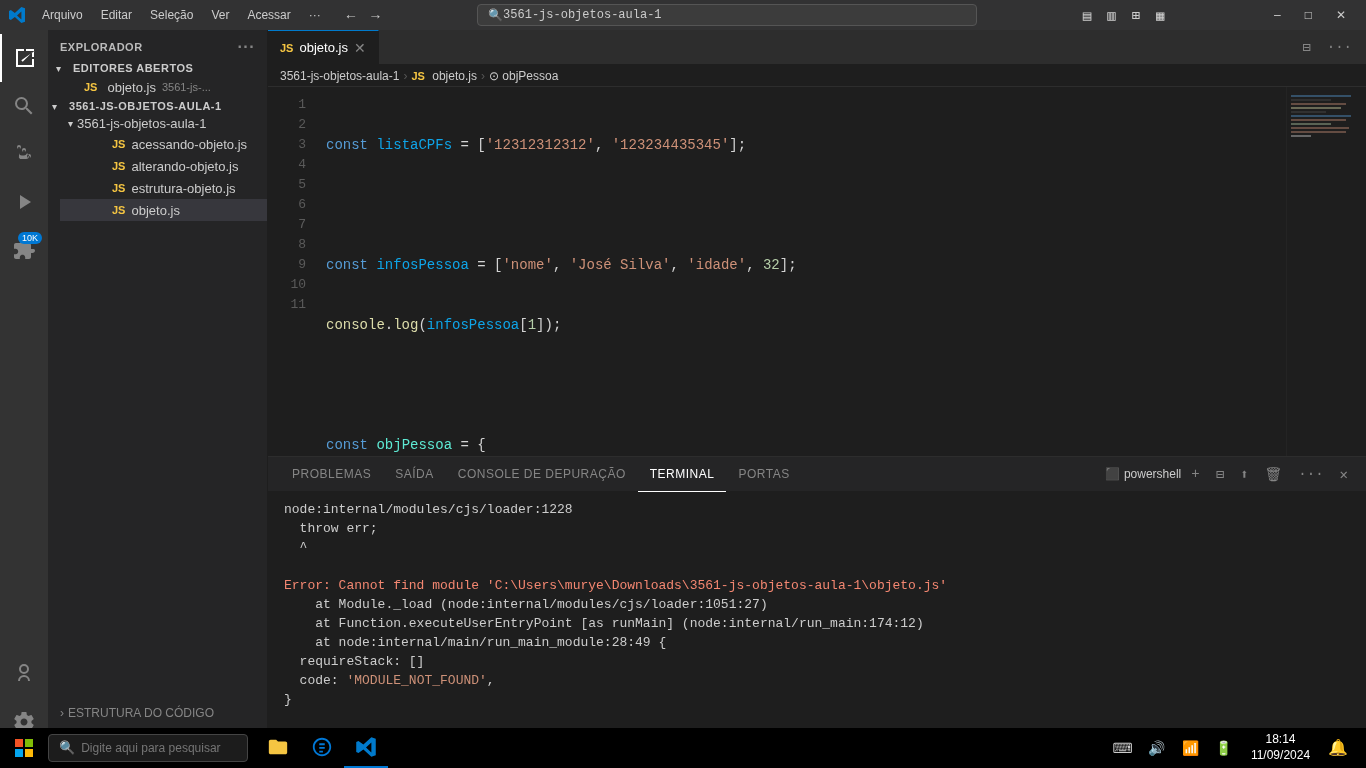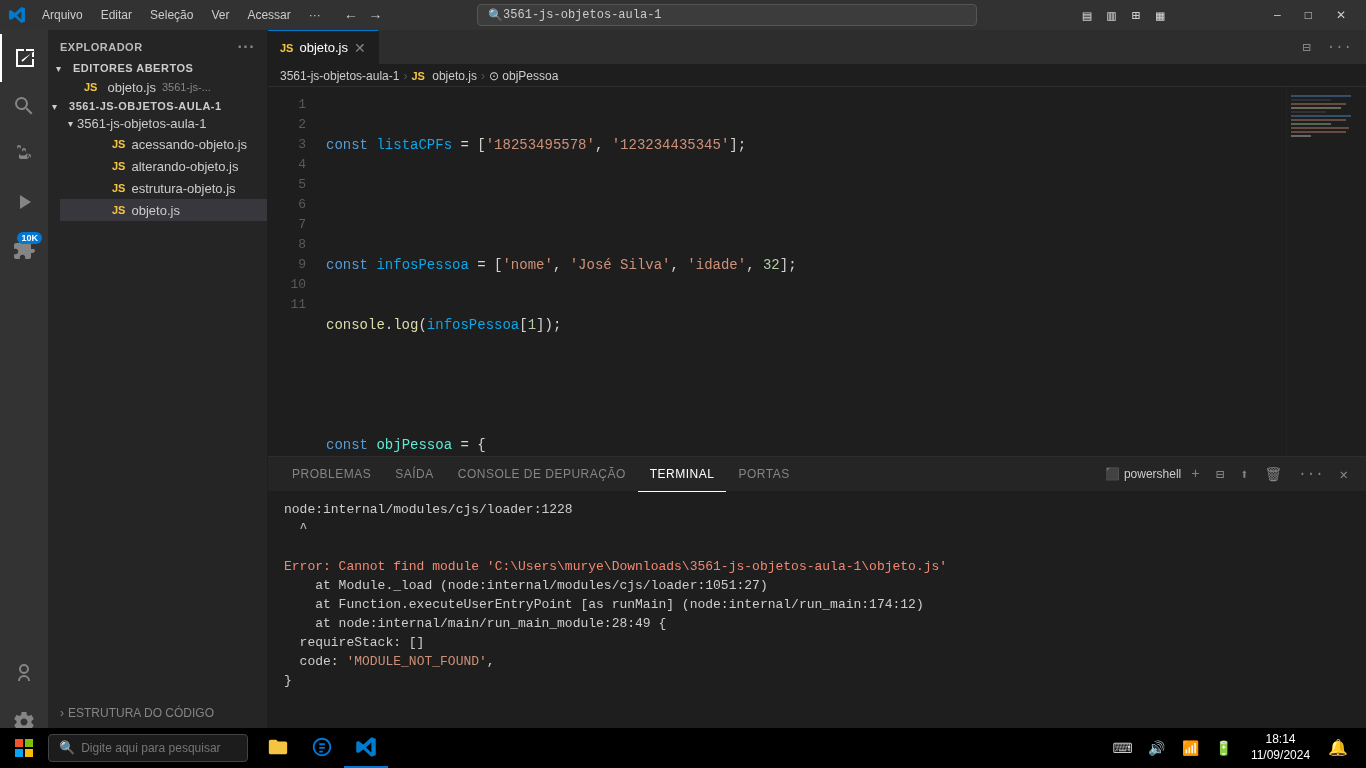--- a/index.html
+++ b/index.html
@@ -15,21 +15,21 @@
     #titlebar .win-controls { display: flex; gap: 0; margin-left: auto; }
     #titlebar .win-ctrl { color: #cccccc; font-size: 12px; padding: 0 12px; height: 30px; display: flex; align-items: center; cursor: pointer; font-family: 'Segoe UI', sans-serif; }
     .layout-icons { display: flex; gap: 4px; align-items: center; }
     .layout-icon { color: #cccccc; font-size: 14px; padding: 2px 6px; cursor: pointer; }
 
     
     #main { display: flex; height: calc(768px - 30px - 22px); }
 
     
     #activitybar { width: 48px; background: #333333; display: flex; flex-direction: column; align-items: center; padding-top: 4px; gap: 0; }
-    .activity-icon { width: 48px; height: 48px; display: flex; align-items: center; justify-content: center; cursor: pointer; color: #858585; font-size: 22px; position: relative; font-weight: bold; }
+    .activity-icon { width: 48px; height: 48px; display: flex; align-items: center; justify-content: center; cursor: pointer; color: #858585; font-size: 22px; position: relative; }
     .activity-icon.active { color: #ffffff; border-left: 2px solid #ffffff; }
     .activity-badge { position: absolute; top: 6px; right: 6px; background: #0078d4; color: white; border-radius: 10px; font-size: 9px; padding: 1px 4px; font-family: 'Segoe UI', sans-serif; }
 
     
     #sidebar { width: 220px; background: #252526; display: flex; flex-direction: column; border-right: 1px solid #1e1e1e; overflow: hidden; }
     .sidebar-section-header { display: flex; align-items: center; justify-content: space-between; padding: 8px 12px 4px 12px; font-size: 11px; font-weight: 700; color: #bbbbbb; font-family: 'Segoe UI', sans-serif; letter-spacing: 0.5px; text-transform: uppercase; }
     .sidebar-section-dots { color: #858585; cursor: pointer; font-size: 16px; }
     .sidebar-group { padding: 0; }
     .sidebar-group-header { display: flex; align-items: center; padding: 2px 8px; font-size: 12px; color: #cccccc; font-family: 'Segoe UI', sans-serif; cursor: pointer; }
     .sidebar-group-header .chevron { margin-right: 4px; font-size: 10px; }
@@ -287,21 +287,21 @@
         <div>4</div>
         <div>5</div>
         <div>6</div>
         <div>7</div>
         <div>8</div>
         <div>9</div>
         <div>10</div>
         <div>11</div>
       </div>
       <div class="code-content">
-        <span class="code-line"><span class="kw">const</span> <span class="var">listaCPFs</span> <span class="op">=</span> [<span class="str">'18253495578'</span>, <span class="str">'123234435345'</span>];</span>
+        <span class="code-line"><span class="kw">const</span> <span class="var">listaCPFs</span> <span class="op">=</span> [<span class="str">'12312312312'</span>, <span class="str">'123234435345'</span>];</span>
         <span class="code-line">&nbsp;</span>
         <span class="code-line"><span class="kw">const</span> <span class="var">infosPessoa</span> <span class="op">=</span> [<span class="str">'nome'</span>, <span class="str">'José Silva'</span>, <span class="str">'idade'</span>, <span class="num">32</span>];</span>
         <span class="code-line"><span class="fn">console</span>.<span class="fn">log</span>(<span class="var">infosPessoa</span>[<span class="num">1</span>]);</span>
         <span class="code-line">&nbsp;</span>
         <span class="code-line"><span class="kw">const</span> <span class="hl-var">objPessoa</span> <span class="op">=</span> {</span>
         
         
         
         
         
@@ -339,20 +339,21 @@
           <span class="panel-action-icon">+</span>
           <span class="panel-action-icon">⊟</span>
           <span class="panel-action-icon">⬆</span>
           <span class="panel-action-icon">🗑</span>
           <span class="panel-action-icon">···</span>
           <span class="panel-action-icon">✕</span>
         </div>
       </div>
       <div id="terminal">
         <div class="term-normal">node:internal/modules/cjs/loader:1228</div>
+        <div class="term-normal">&nbsp;&nbsp;throw err;</div>
         <div class="term-normal">&nbsp;&nbsp;^</div>
         <div>&nbsp;</div>
         <div class="term-error">Error: Cannot find module 'C:\Users\murye\Downloads\3561-js-objetos-aula-1\objeto.js'</div>
         <div class="term-normal">&nbsp;&nbsp;&nbsp;&nbsp;at Module._load (node:internal/modules/cjs/loader:1051:27)</div>
         <div class="term-normal">&nbsp;&nbsp;&nbsp;&nbsp;at Function.executeUserEntryPoint [as runMain] (node:internal/run_main:174:12)</div>
         <div class="term-normal">&nbsp;&nbsp;&nbsp;&nbsp;at node:internal/main/run_main_module:28:49 {</div>
         <div class="term-normal">&nbsp;&nbsp;requireStack: []</div>
         <div class="term-normal">&nbsp;&nbsp;code: <span class="str">'MODULE_NOT_FOUND'</span>,</div>
         <div class="term-normal">}</div>
         <div>&nbsp;</div>

